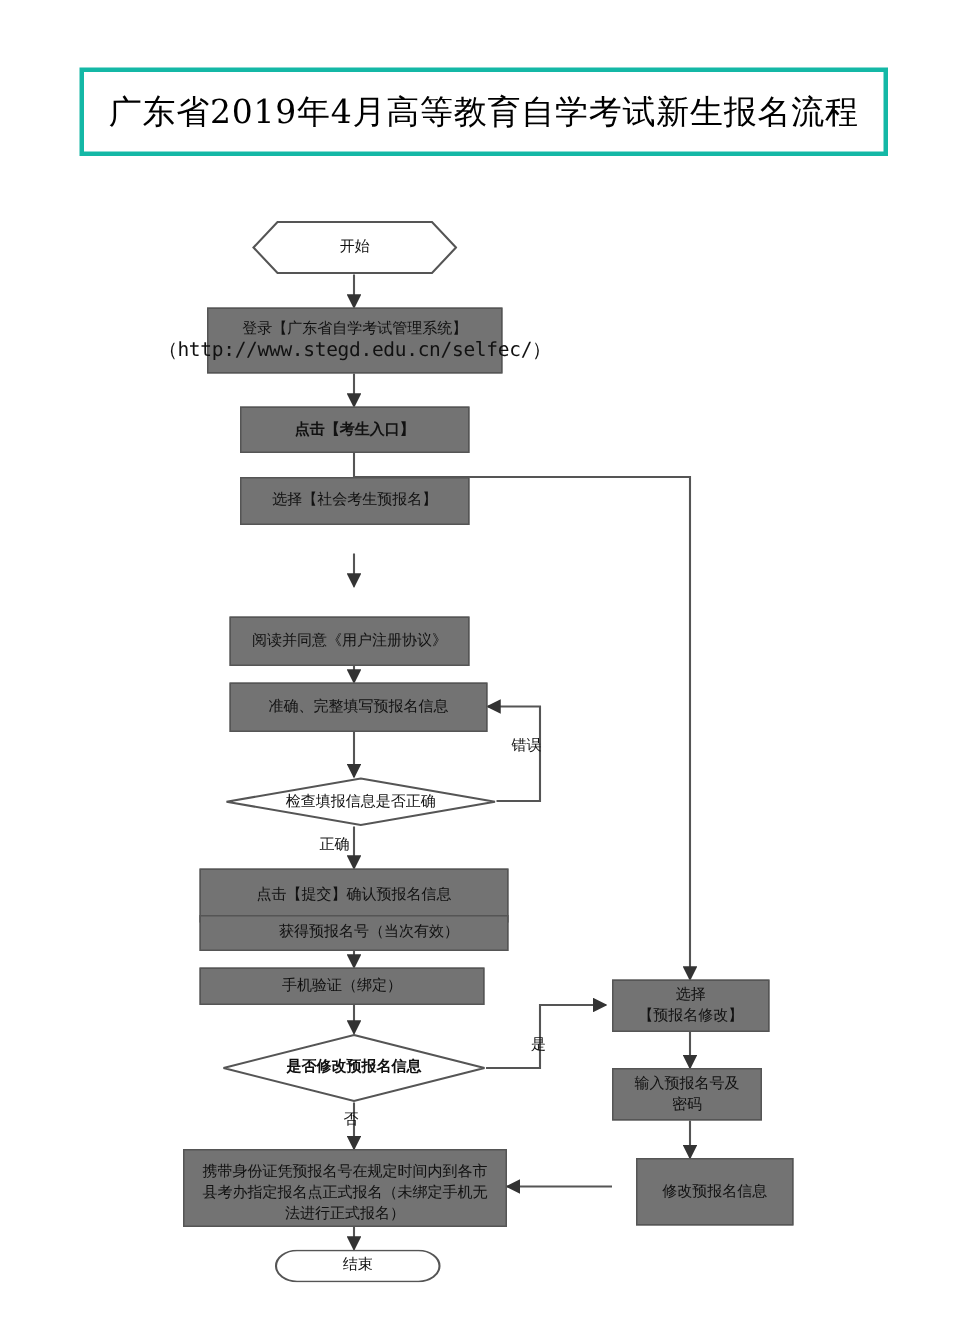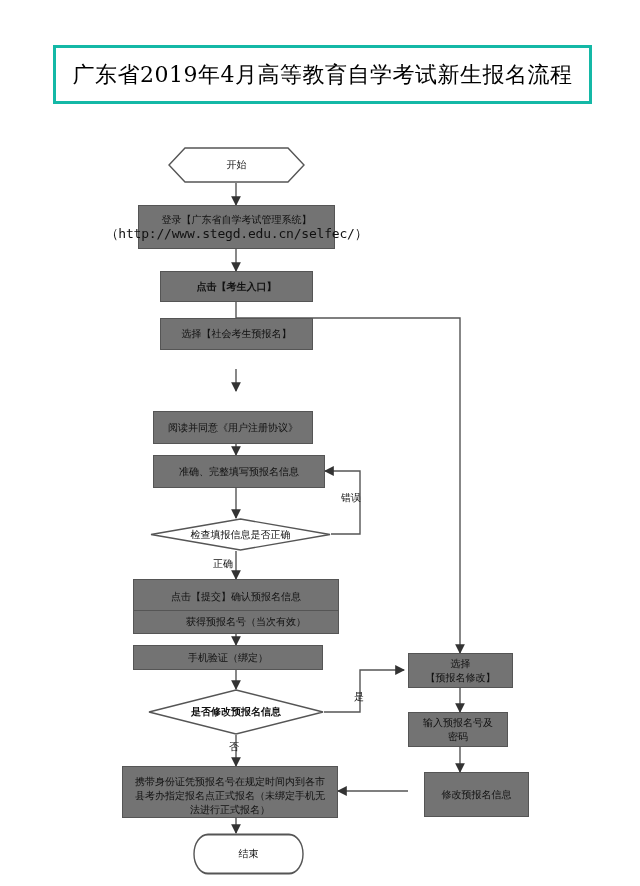--- a/index.html
+++ b/index.html
@@ -209,21 +209,21 @@
 <div class="node rect" style="left:424px; top:772px; width:105px; height:45px;">
   <span class="label">修改预报名信息</span>
 </div>
 
 <div class="node rect" style="left:122px; top:766px; width:216px; height:52px;align-items:flex-end;">
   <span class="label">携带身份证凭预报名号在规定时间内到各市
 县考办指定报名点正式报名（未绑定手机无
 法进行正式报名）</span>
 </div>
 
-<div class="node stadium" style="left:193px; top:833px; width:111px; height:42px;text-align:center;">
+<div class="node stadium" style="left:183px; top:833px; width:111px; height:22px;text-align:center;">
   <svg class="shapefill" viewBox="0 0 111 30" preserveAspectRatio="none">
     <rect x="1" y="1" width="109" height="28" rx="14" ry="14" fill="#ffffff" stroke="#555555" stroke-width="1.4"></rect>
   </svg>
   <span class="label">结束</span>
 </div>
 
 <div class="edge-label" style="left:341px; top:492px;">错误</div>
 <div class="edge-label" style="left:213px; top:558px;">正确</div>
 <div class="edge-label" style="left:354px; top:691px;">是</div>
 <div class="edge-label" style="left:229px; top:741px;">否</div>

